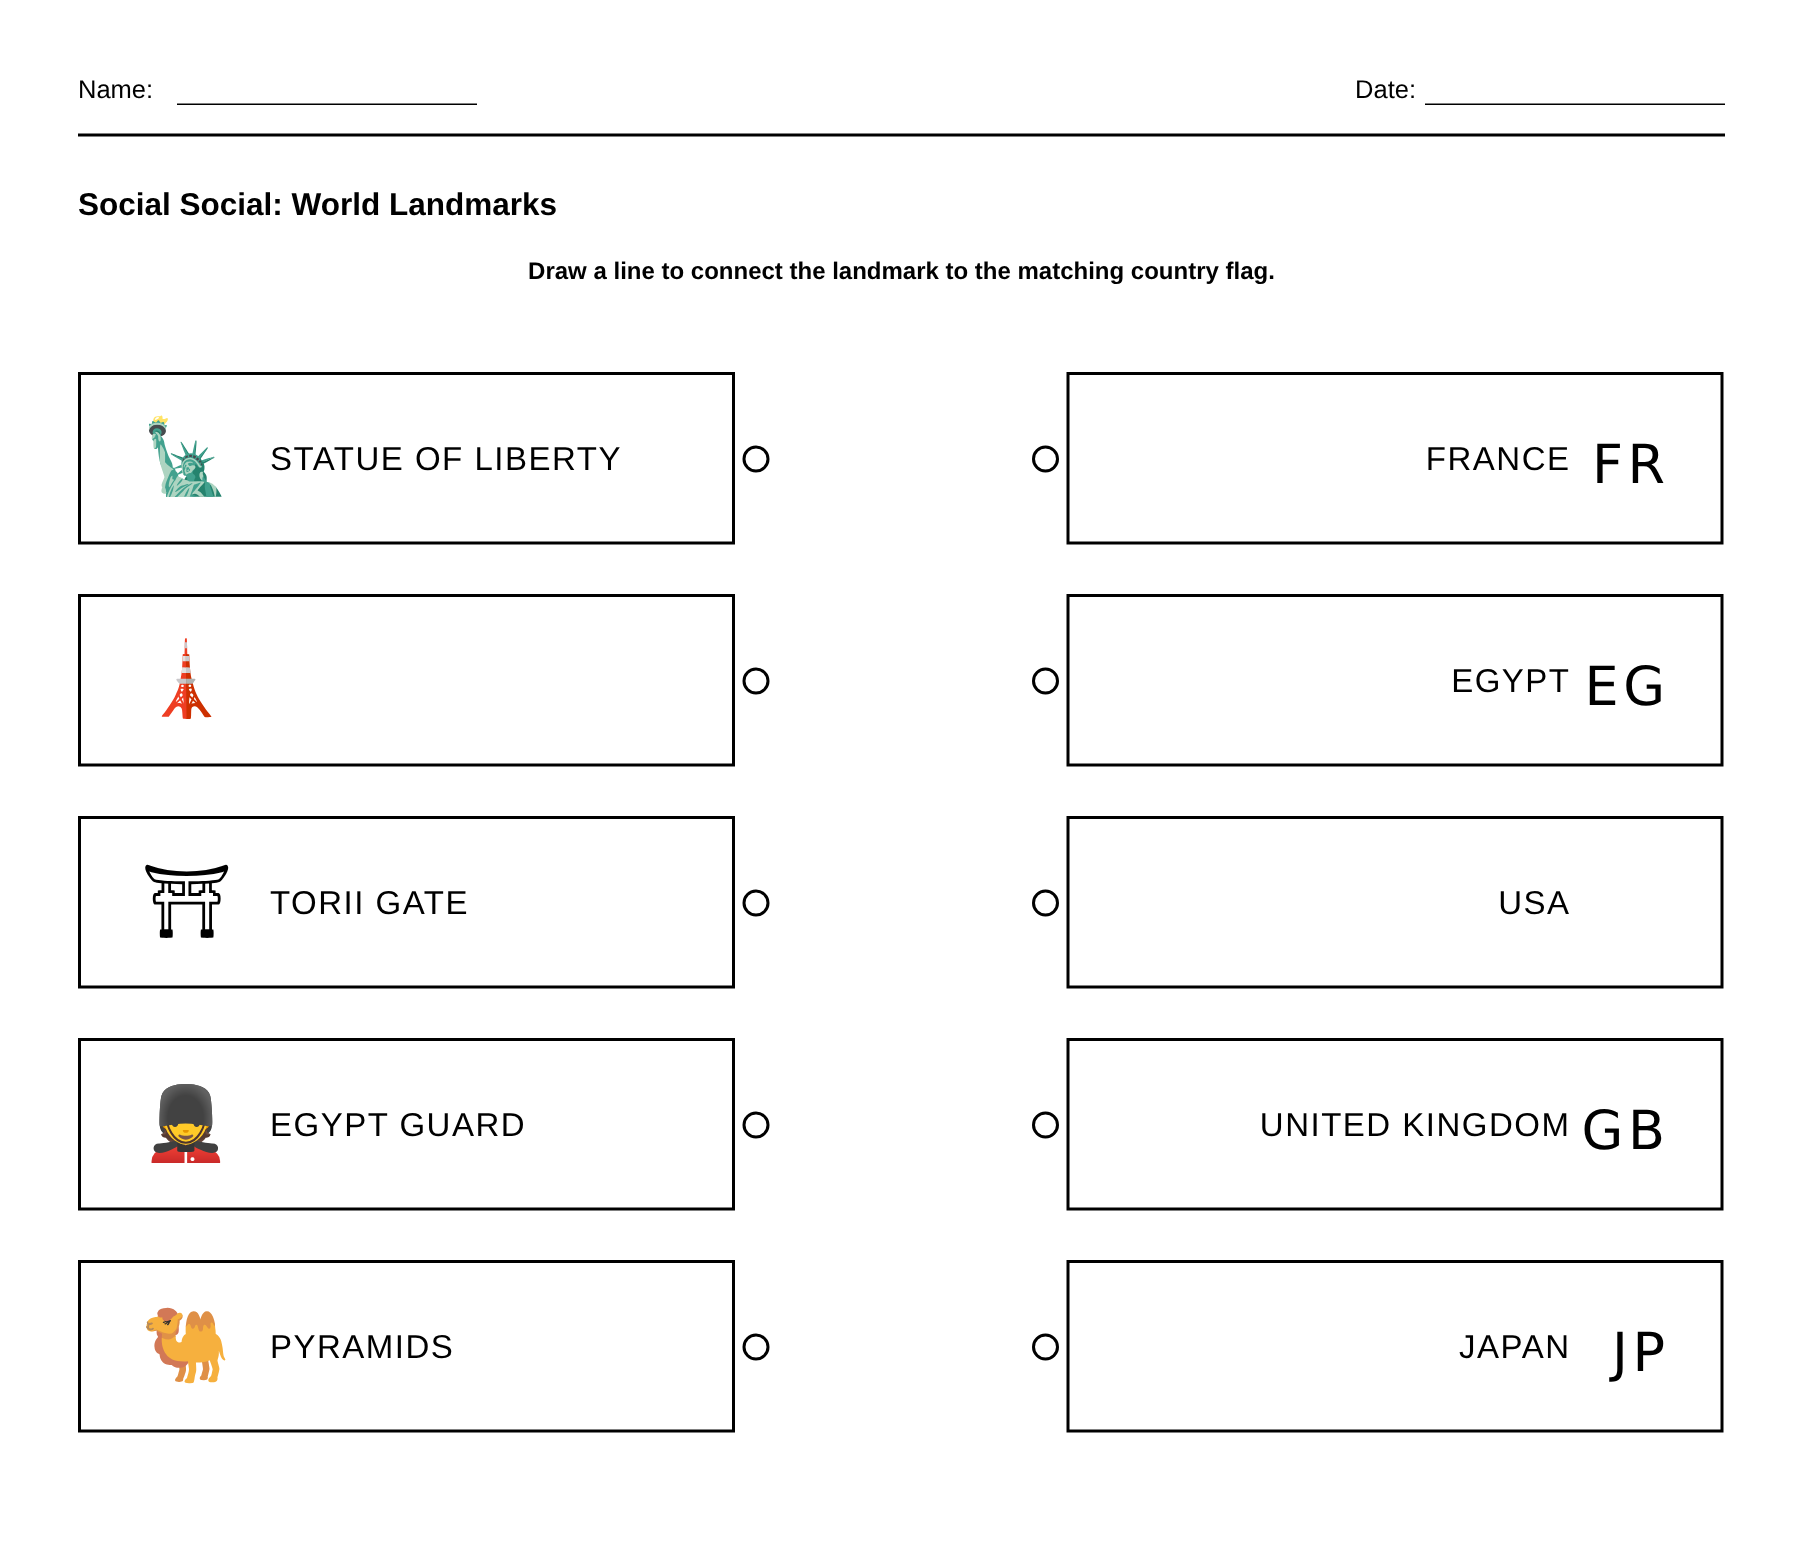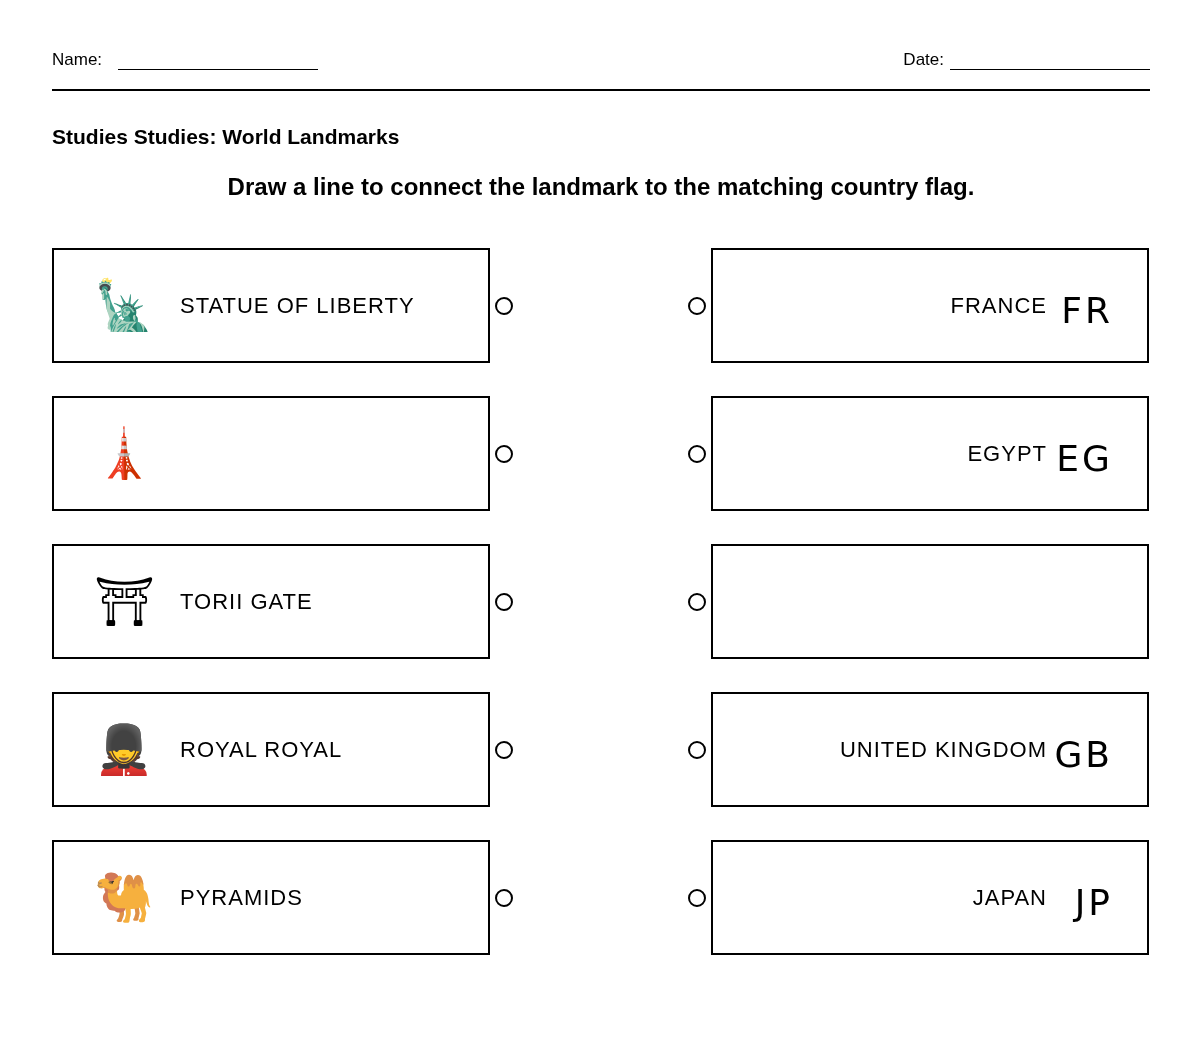--- a/index.html
+++ b/index.html
@@ -6,21 +6,21 @@
     body { width: 1202px; height: 1040px; position: relative; font-family: "Liberation Sans", sans-serif; color: #000; overflow: hidden; }
     .header-row { position: absolute; top: 50px; left: 52px; width: 1098px; height: 22px; font-size: 17px; }
     .field { position: absolute; top: 0; display: flex; align-items: flex-end; }
     .field.name { left: 0; gap: 10px; }
     .field.date { right: 0; }
     .field .line { display: inline-block; border-bottom: 1px solid #000; height: 16px; margin-left: 6px; }
     .field.name .line { width: 200px; }
     .field.date .line { width: 200px; }
     .rule { position: absolute; left: 52px; top: 89px; width: 1098px; height: 0; border-top: 2px solid #000; }
     .title { position: absolute; left: 52px; top: 125px; font-size: 21px; font-weight: bold; }
-    .instructions { position: absolute; left: 0; width: 1202px; top: 173px; text-align: center; font-size: 24px; font-weight: bold; }
+    .instructions { position: absolute; left: 0; width: 1202px; top: 173px; text-align: center; font-size: 16px; font-weight: bold; }
     .card { position: absolute; width: 434px; height: 111px; border: 2px solid #000; background: #fff; box-sizing: content-box; }
     .card.left { left: 52px; }
     .card.right { left: 711px; }
     .card .emoji { position: absolute; left: 40px; top: 28px; width: 56px; height: 56px; font-size: 48px; line-height: 56px; text-align: center; }
     .card .label { position: absolute; left: 126px; top: 0; height: 144px; line-height: 111px; font-size: 22px; letter-spacing: 1px; white-space: nowrap; }
     .card.right .rlabel { position: absolute; top: 0; height: 111px; line-height: 111px; font-size: 22px; letter-spacing: 1px; white-space: nowrap; right: 100px; text-align: center; }
     .card.right .code { position: absolute; top: 0; height: 111px; line-height: 122px; font-family: "DejaVu Sans", sans-serif; font-size: 36px; letter-spacing: 3px; right: 34px; }
     .dot { position: absolute; width: 14px; height: 14px; border: 2px solid #000; border-radius: 50%; background: #fff; box-sizing: content-box; }
   </style>
 </head>
@@ -31,37 +31,37 @@
     <span>Name:</span>
     <span class="line"></span>
   </div>
   <div class="field date">
     <span>Date:</span>
     <span class="line"></span>
   </div>
 </div>
 <div class="rule"></div>
 
-<div class="title">Studies Studies: World Landmarks</div>
+<div class="title">Social Social: World Landmarks</div>
 <div class="instructions">Draw a line to connect the landmark to the matching country flag.</div>
 
 <div class="card left" style="top:248px">
   <span class="emoji">🗽</span>
   <span class="label">STATUE OF LIBERTY</span>
 </div>
 <div class="card left" style="top:396px">
   <span class="emoji">🗼</span>
 </div>
 <div class="card left" style="top:544px">
   <span class="emoji">⛩</span>
   <span class="label">TORII GATE</span>
 </div>
 <div class="card left" style="top:692px">
   <span class="emoji">💂</span>
-  <span class="label">ROYAL ROYAL</span>
+  <span class="label">EGYPT GUARD</span>
 </div>
 <div class="card left" style="top:840px">
   <span class="emoji">🐫</span>
   <span class="label">PYRAMIDS</span>
 </div>
 
 <div class="dot" style="left:495px; top:297px"></div>
 <div class="dot" style="left:495px; top:445px"></div>
 <div class="dot" style="left:495px; top:593px"></div>
 <div class="dot" style="left:495px; top:741px"></div>
@@ -75,20 +75,21 @@
 
 <div class="card right" style="top:248px">
   <span class="rlabel">FRANCE</span>
   <span class="code">FR</span>
 </div>
 <div class="card right" style="top:396px">
   <span class="rlabel">EGYPT</span>
   <span class="code">EG</span>
 </div>
 <div class="card right" style="top:544px">
+  <span class="rlabel">USA</span>
 </div>
 <div class="card right" style="top:692px">
   <span class="rlabel">UNITED KINGDOM</span>
   <span class="code">GB</span>
 </div>
 <div class="card right" style="top:840px">
   <span class="rlabel">JAPAN</span>
   <span class="code">JP</span>
 </div>
 

